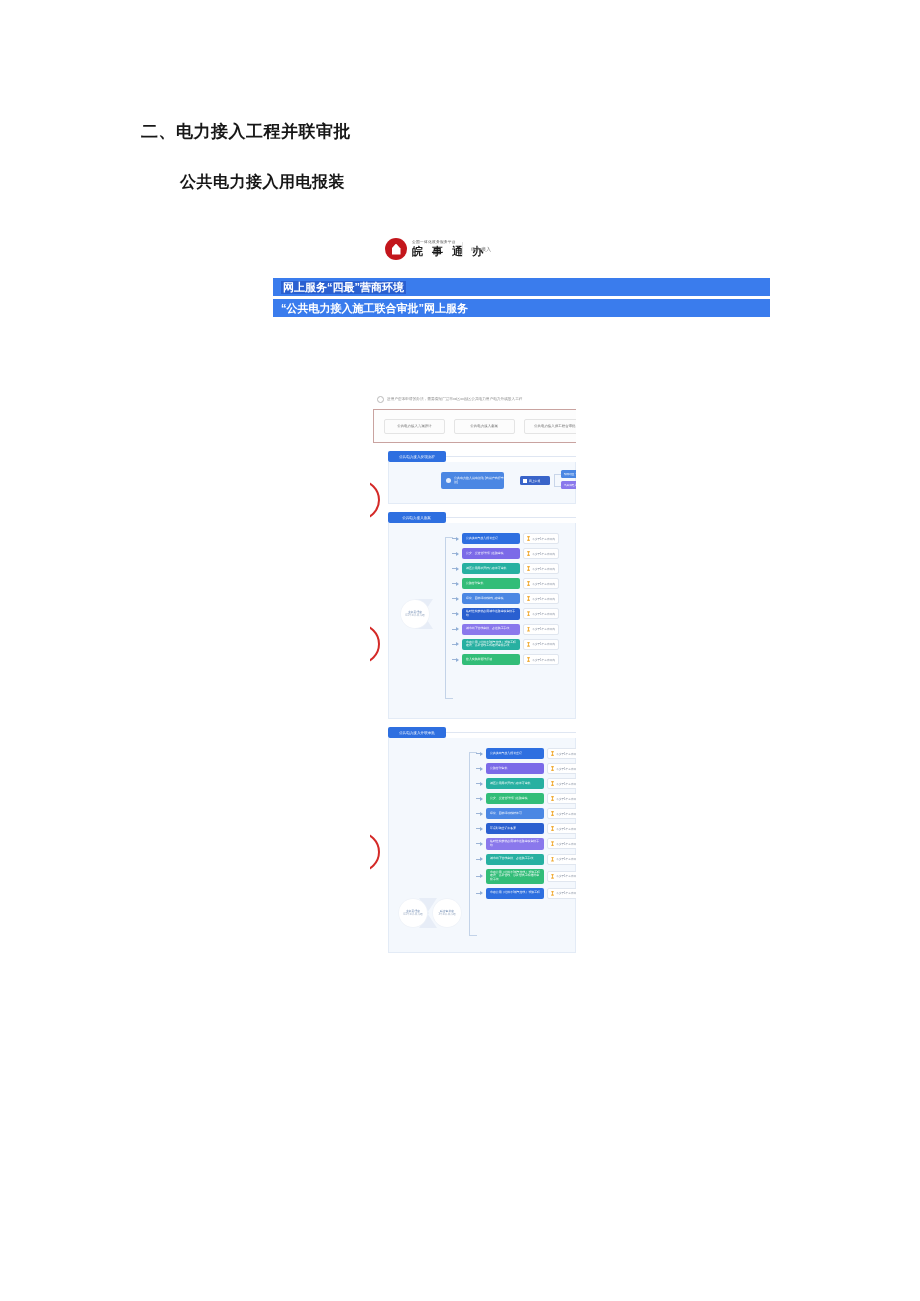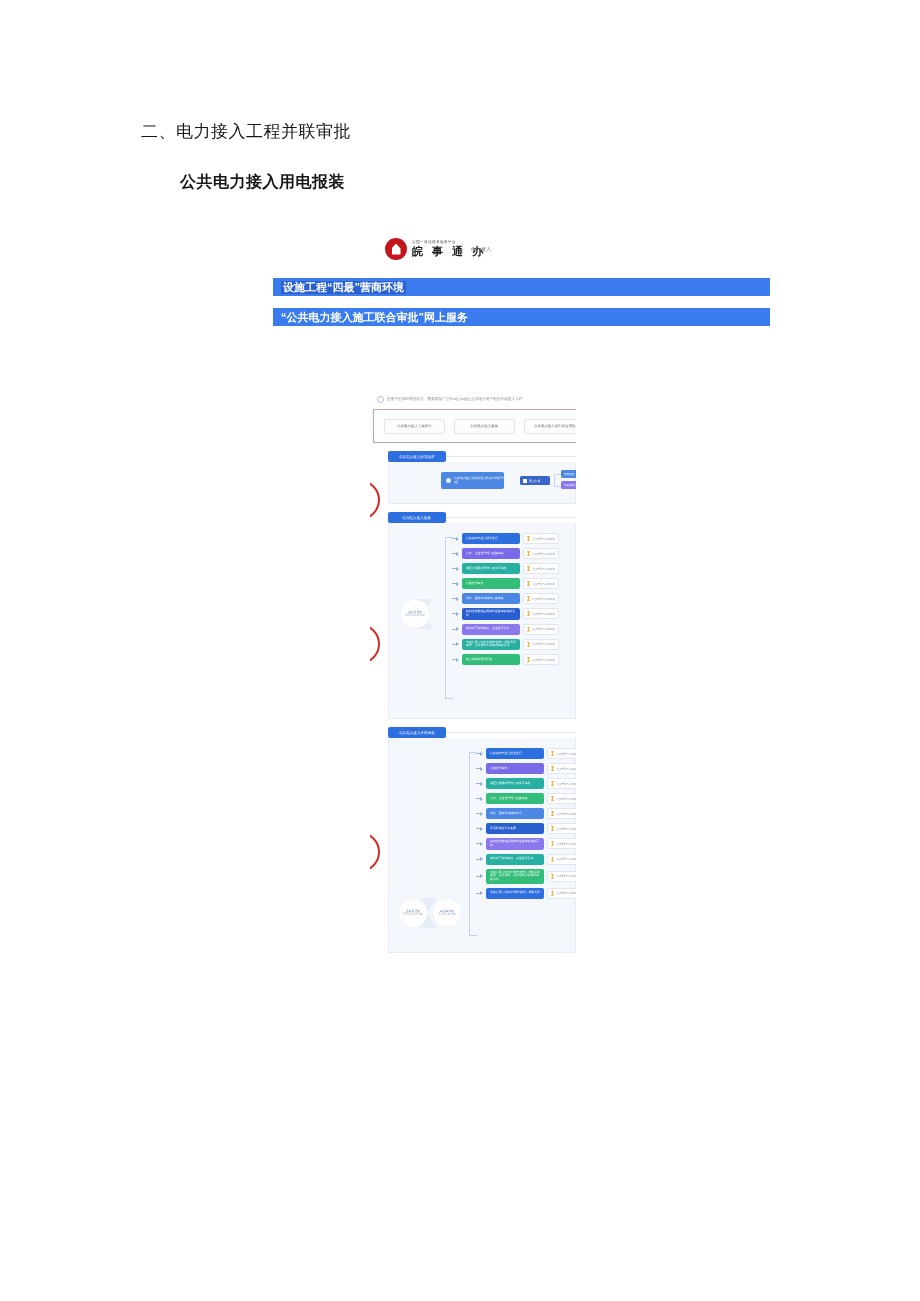--- a/index.html
+++ b/index.html
@@ -8,21 +8,21 @@
     background:#ffffff;
     font-family:"Liberation Sans","DejaVu Sans",sans-serif;
     position:relative;
     overflow:hidden;
   }
   .page{position:absolute;inset:0;background:#fff;}
 
   
   .heading-1{
     position:absolute;left:141px;top:120px;
-    font-size:17px;font-weight:400;color:#171717;
+    font-size:17px;font-weight:700;color:#171717;
     letter-spacing:0.5px;white-space:nowrap;
   }
   .heading-2{
     position:absolute;left:180px;top:172px;
     font-size:16px;font-weight:700;color:#171717;
     letter-spacing:0.5px;white-space:nowrap;
   }
 
   
   .capture{
@@ -69,21 +69,21 @@
     font-size:5px;color:#6b6b6b;white-space:nowrap;
   }
 
   
   .banner{
     width:497px;height:18px;
     background:#3a7ced;
     display:flex;align-items:center;
     margin-top:0;
   }
-  .banner + .banner{margin-top:12px;}
+  .banner + .banner{margin-top:3px;}
   .banner-text{
     font-size:11px;color:#ffffff;font-weight:700;
     white-space:nowrap;padding:1px 2px;line-height:1;
   }
   .banner1 .banner-text{margin-left:8px;background:#2a5fd0;}
   .banner2 .banner-text{margin-left:6px;}
 
   
   .shot{
     position:absolute;left:370px;top:392px;
@@ -272,21 +272,21 @@
         <div class="brand-txt">
           <div class="brand-sub">全国一体化政务服务平台</div>
           <div class="brand-name">皖 事 通 办</div>
         </div>
       </div>
       <div class="brand-divider"></div>
       <div class="brand-tag">电力接入</div>
     </div>
 
     <div class="banner banner1">
-      <span class="banner-text">设施工程“四最”营商环境</span>
+      <span class="banner-text">网上服务“四最”营商环境</span>
     </div>
 
     <div class="banner banner2">
       <span class="banner-text">“公共电力接入施工联合审批”网上服务</span>
     </div>
   </div>
 
   <div class="shot">
 
     <div class="notice">

